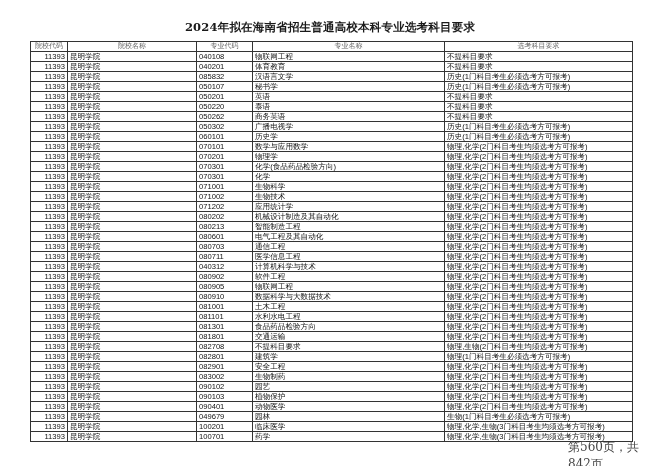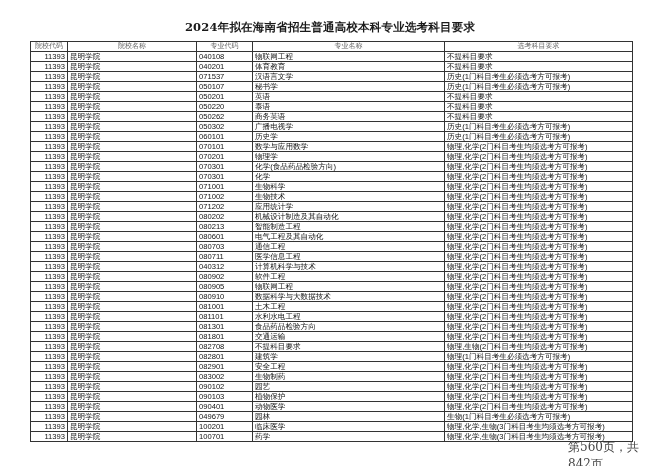--- a/index.html
+++ b/index.html
@@ -68,21 +68,21 @@
       <tr>
         <td class="c-code">11393</td>
         <td class="c-name">昆明学院</td>
         <td class="c-mcode">040201</td>
         <td class="c-mname">体育教育</td>
         <td class="c-req">不提科目要求</td>
       </tr>
       <tr>
         <td class="c-code">11393</td>
         <td class="c-name">昆明学院</td>
-        <td class="c-mcode">071537</td>
+        <td class="c-mcode">085832</td>
         <td class="c-mname">汉语言文学</td>
         <td class="c-req">历史(1门科目考生必须选考方可报考)</td>
       </tr>
       <tr>
         <td class="c-code">11393</td>
         <td class="c-name">昆明学院</td>
         <td class="c-mcode">050107</td>
         <td class="c-mname">秘书学</td>
         <td class="c-req">历史(1门科目考生必须选考方可报考)</td>
       </tr>

